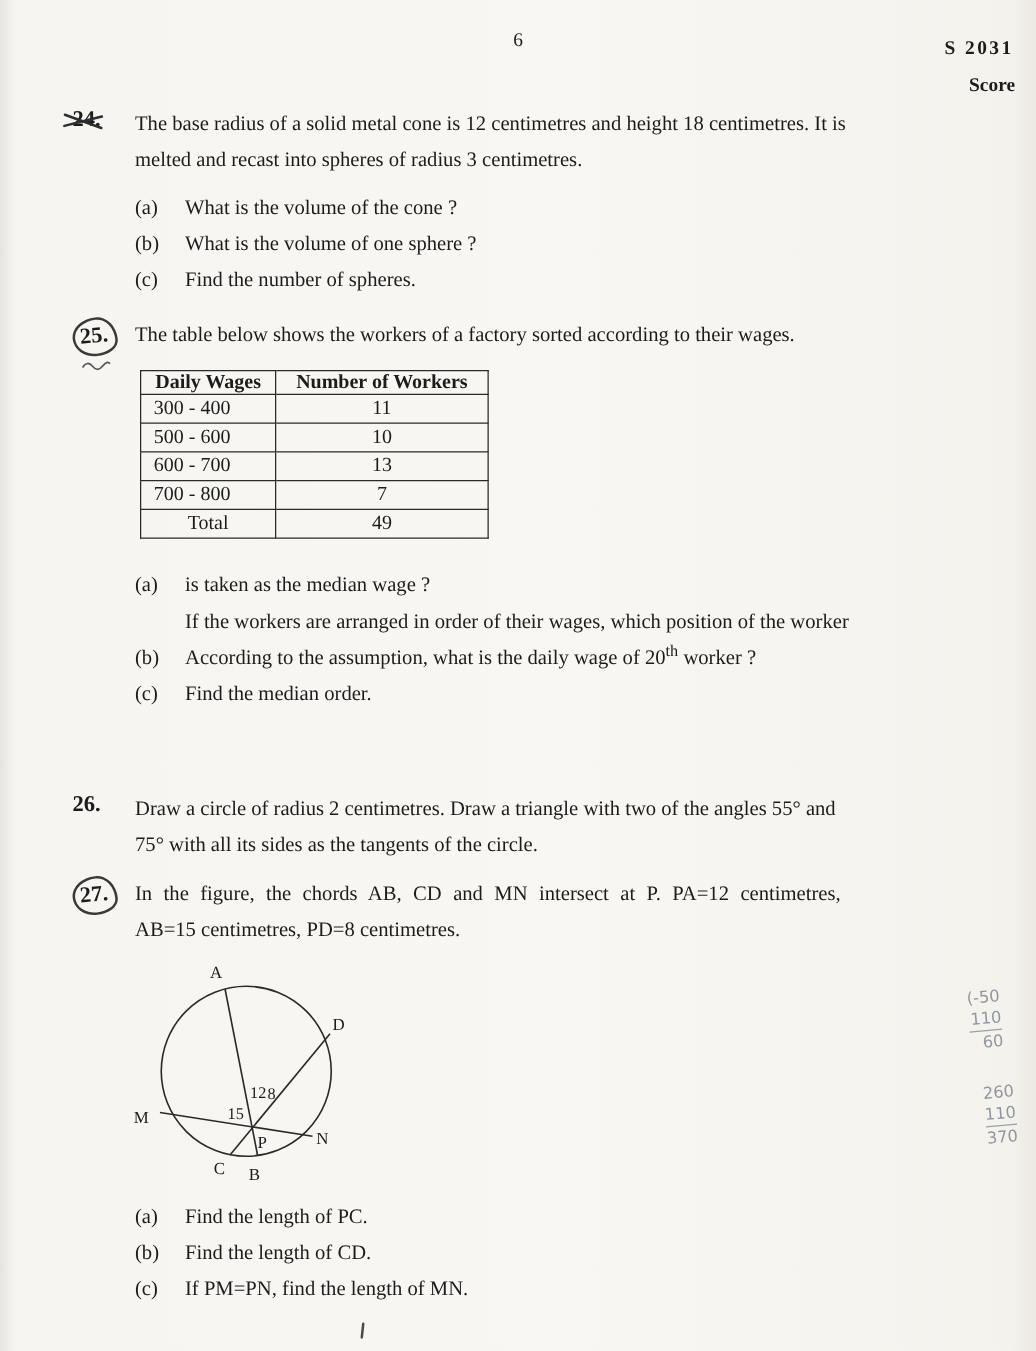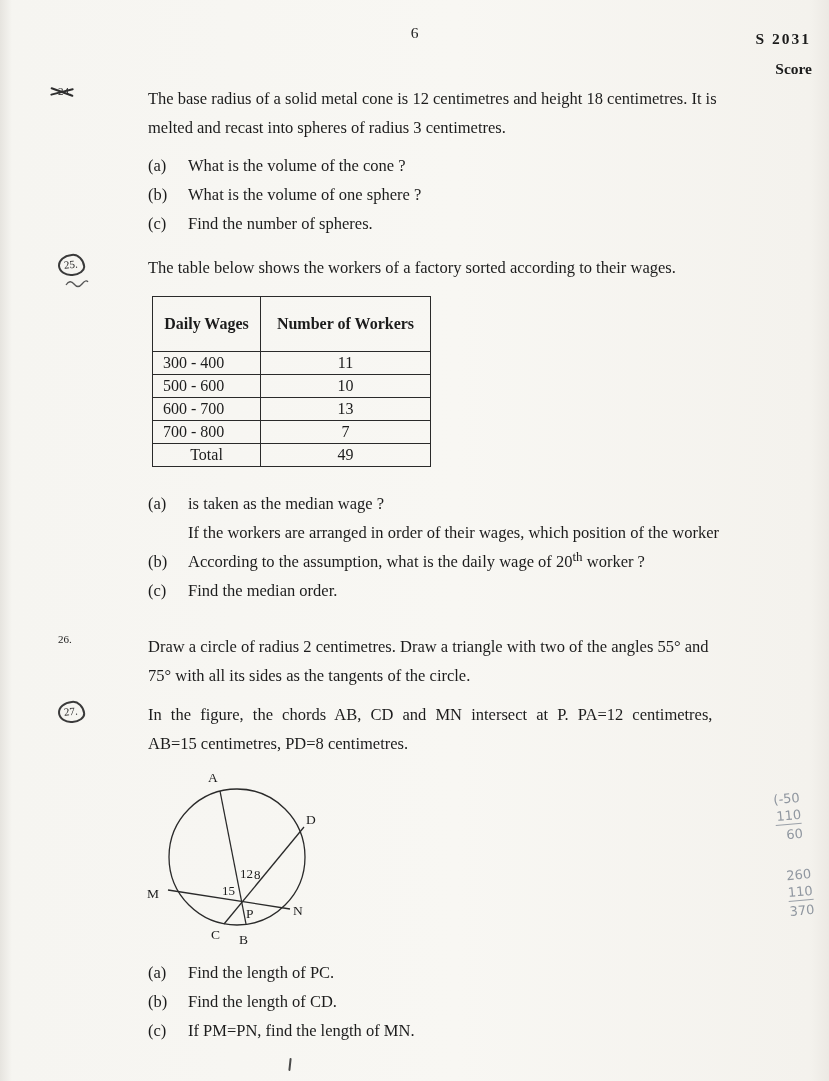--- a/index.html
+++ b/index.html
@@ -16,22 +16,22 @@
     overflow:hidden;
   }
 
   
   .hdr-page-num { position:absolute; top:24px; left:0; width:100%; text-align:center; font-size:15.5px; }
   .hdr-code  { position:absolute; top:30px; right:18px; font-weight:bold; font-size:15.5px; letter-spacing:2px; }
   .hdr-score { position:absolute; top:60px; right:17px; font-weight:bold; font-size:15.5px; }
 
   
   .question { position:absolute; left:58px; width:744px; display:flex; }
-  .qnum-col { flex:0 0 50px; width:50px; font-size:11px; font-weight:normal; padding-top:1px; }
-  .qbody { flex:1;margin-left:40px; }
+  .qnum-col { flex:0 0 50px; width:50px; font-size:18px; font-weight:bold; padding-top:1px; }
+  .qbody { flex:1; }
   .qline { line-height:29px; font-size:16.5px; white-space:nowrap; }
   .spread { word-spacing:5px; }
   .parts  { }
   .part { display:flex; align-items:flex-start; line-height:29px; font-size:16.5px; }
   .plabel { flex:0 0 40px; width:40px; }
   .ptext { flex:1; }
   .pline { display:block; line-height:29px; white-space:nowrap; }
   sup { font-size:13px; vertical-align:super; line-height:0; }
 
   
@@ -45,21 +45,21 @@
   .circled {
     display:inline-block; border:2px solid #3a3a3a; padding:2px 5px 4px 4px;
     border-radius:55% 45% 50% 50% / 50% 62% 38% 50%;
     transform:rotate(-5deg);
   }
   .squiggle { display:block; margin:2px 0 0 6px; }
 
   
   table.wages { border-collapse:collapse; margin:14px 0 0 4px; font-size:16px; }
   .wages th, .wages td { border:1.4px solid #2a2a2a; }
-  .wages th { padding:18px 10px; font-weight:bold; text-align:center; }
+  .wages th { padding:0 10px; font-weight:bold; text-align:center; }
   .wages th.col-wages { width:108px; }
   .wages th.col-workers { width:170px; }
   .wages td { padding:1px 10px; height:23px; }
   .wages td.wage { text-align:left; }
   .wages td.count { text-align:center; }
   .wages tr.total td { font-weight:normal; }
   .wages tr.total td.wage { text-align:center; }
 
   
   .figure { display:block; margin:4px 0 4px -6px; }

